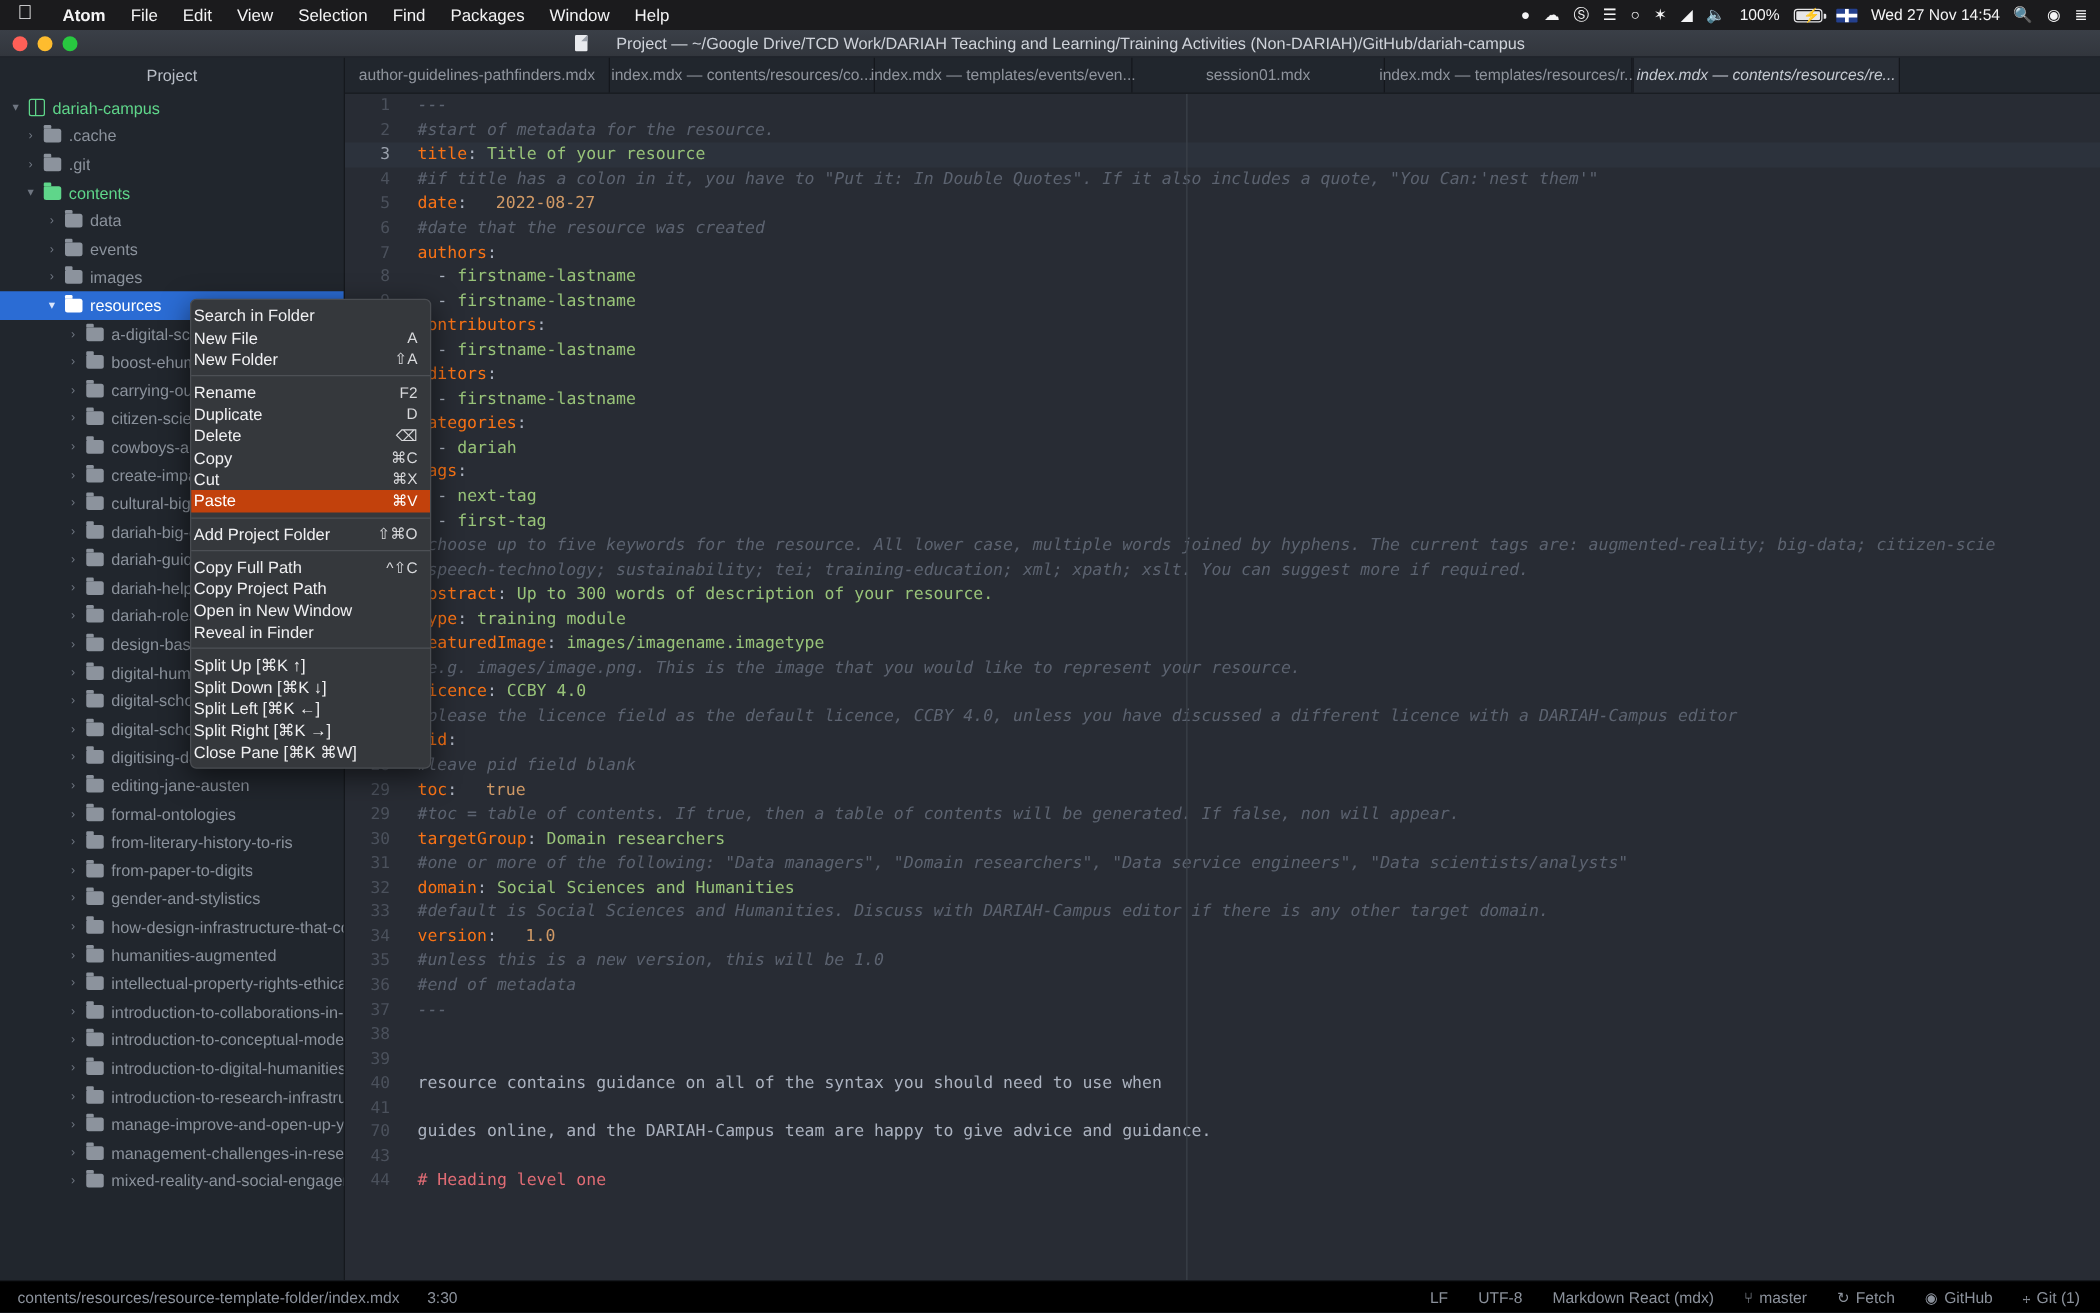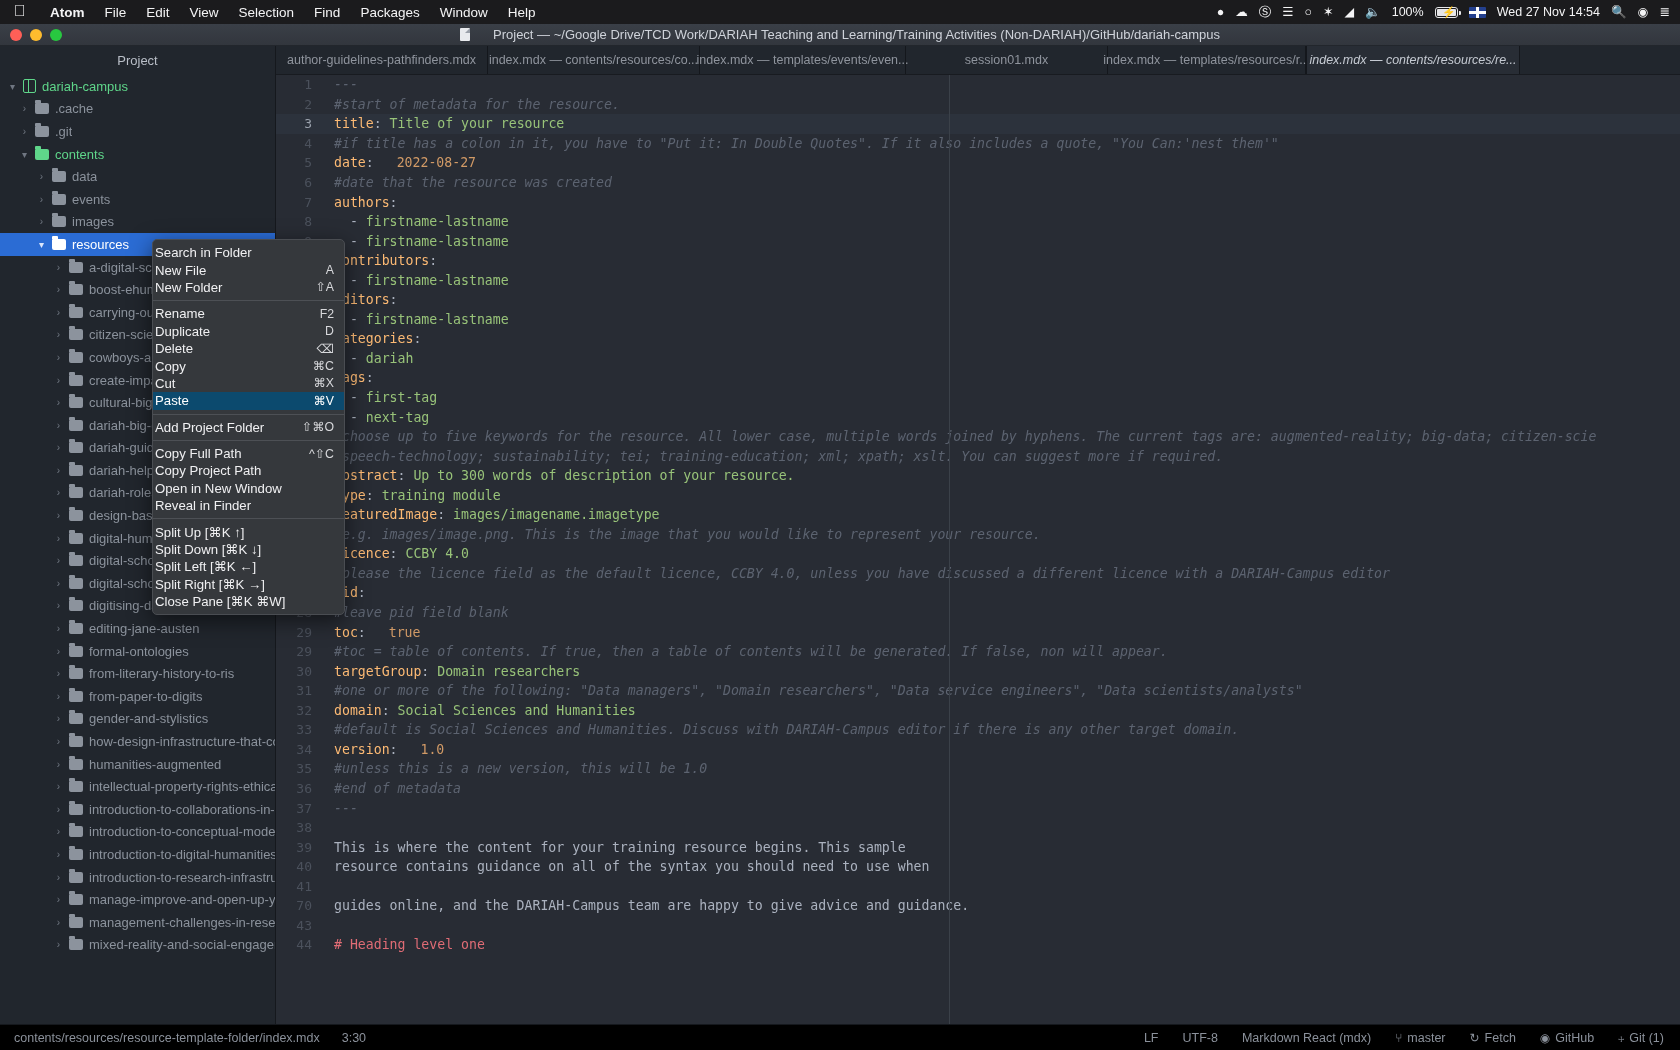--- a/index.html
+++ b/index.html
@@ -168,40 +168,40 @@
     white-space: pre;
   }
   .cline.cur { background: #2c323c; }
   .gutter {
     width: 48px; flex: 0 0 48px; text-align: right; padding-right: 12px;
     color: #4b515c; font-family: "DejaVu Sans Mono", monospace; font-size: 13px;
   }
   .cline.cur .gutter { color: #9aa1ac; }
   .code { padding-left: 10px; }
   .cm { color: #5c6370; font-style: italic; }
-  .key { color: #fdba74; }
+  .key { color: #f97316; }
   .str { color: #98c379; }
   .num { color: #d19a66; margin-left: 15px; }
   .pln { color: #abb2bf; }
   .hdg { color: #e06c75; }
 
   
   #ctxmenu {
     position: absolute; left: 152px; top: 239px; width: 193px;
     background: #35383c;
     border: 1px solid #4a4d52; border-radius: 5px;
     box-shadow: 0 6px 22px rgba(0,0,0,.55);
     padding: 4px 0; font-size: 13.2px; color: #f0f0f2;
     z-index: 80;
   }
   .ci {
     height: 17.4px; display: flex; align-items: center;
     padding: 0 10px 0 2px; white-space: nowrap;
   }
-  .ci.hl { background: #0c4a6e; color: #fff; }
+  .ci.hl { background: #c2410c; color: #fff; }
   .ci .lbl { flex: 1 1 auto; }
   .ci .acc { color: #d8d9dc; font-size: 12.3px; margin-left: 14px; }
   .ci.hl .acc { color: #fff; }
   .csep { height: 1px; background: #4d5055; margin: 4px 0; }
 
   
   #statusbar {
     position: absolute; left: 0; bottom: 0; width: 1680px; height: 26px;
     background: #000000; border-top: 1px solid #15181d;
     display: flex; align-items: center;
@@ -486,22 +486,22 @@
       <div class="cline"><span class="gutter">7</span><span class="code"><span class="key">authors</span><span class="pln">:</span></span></div>
       <div class="cline"><span class="gutter">8</span><span class="code"><span class="pln">  - </span><span class="str">firstname-lastname</span></span></div>
       <div class="cline"><span class="gutter">9</span><span class="code"><span class="pln">  - </span><span class="str">firstname-lastname</span></span></div>
       <div class="cline"><span class="gutter">10</span><span class="code"><span class="key">contributors</span><span class="pln">:</span></span></div>
       <div class="cline"><span class="gutter">11</span><span class="code"><span class="pln">  - </span><span class="str">firstname-lastname</span></span></div>
       <div class="cline"><span class="gutter">12</span><span class="code"><span class="key">editors</span><span class="pln">:</span></span></div>
       <div class="cline"><span class="gutter">13</span><span class="code"><span class="pln">  - </span><span class="str">firstname-lastname</span></span></div>
       <div class="cline"><span class="gutter">14</span><span class="code"><span class="key">categories</span><span class="pln">:</span></span></div>
       <div class="cline"><span class="gutter">15</span><span class="code"><span class="pln">  - </span><span class="str">dariah</span></span></div>
       <div class="cline"><span class="gutter">16</span><span class="code"><span class="key">tags</span><span class="pln">:</span></span></div>
+      <div class="cline"><span class="gutter">18</span><span class="code"><span class="pln">  - </span><span class="str">next-tag</span></span></div>
       <div class="cline"><span class="gutter">17</span><span class="code"><span class="pln">  - </span><span class="str">first-tag</span></span></div>
-      <div class="cline"><span class="gutter">18</span><span class="code"><span class="pln">  - </span><span class="str">next-tag</span></span></div>
       <div class="cline"><span class="gutter">19</span><span class="code"><span class="cm">#choose up to five keywords for the resource. All lower case, multiple words joined by hyphens. The current tags are: augmented-reality; big-data; citizen-scie</span></span></div>
       <div class="cline"><span class="gutter">20</span><span class="code"><span class="cm">#speech-technology; sustainability; tei; training-education; xml; xpath; xslt. You can suggest more if required.</span></span></div>
       <div class="cline"><span class="gutter">21</span><span class="code"><span class="key">abstract</span><span class="pln">: </span><span class="str">Up to 300 words of description of your resource.</span></span></div>
       <div class="cline"><span class="gutter">22</span><span class="code"><span class="key">type</span><span class="pln">: </span><span class="str">training module</span></span></div>
       <div class="cline"><span class="gutter">23</span><span class="code"><span class="key">featuredImage</span><span class="pln">: </span><span class="str">images/imagename.imagetype</span></span></div>
       <div class="cline"><span class="gutter">24</span><span class="code"><span class="cm">#e.g. images/image.png. This is the image that you would like to represent your resource.</span></span></div>
       <div class="cline"><span class="gutter">25</span><span class="code"><span class="key">licence</span><span class="pln">: </span><span class="str">CCBY 4.0</span></span></div>
       <div class="cline"><span class="gutter">26</span><span class="code"><span class="cm">#please the licence field as the default licence, CCBY 4.0, unless you have discussed a different licence with a DARIAH-Campus editor</span></span></div>
       <div class="cline"><span class="gutter">27</span><span class="code"><span class="key">pid</span><span class="pln">:</span></span></div>
       <div class="cline"><span class="gutter">28</span><span class="code"><span class="cm">#leave pid field blank</span></span></div>
@@ -509,21 +509,21 @@
       <div class="cline"><span class="gutter">29</span><span class="code"><span class="cm">#toc = table of contents. If true, then a table of contents will be generated. If false, non will appear.</span></span></div>
       <div class="cline"><span class="gutter">30</span><span class="code"><span class="key">targetGroup</span><span class="pln">: </span><span class="str">Domain researchers</span></span></div>
       <div class="cline"><span class="gutter">31</span><span class="code"><span class="cm">#one or more of the following: "Data managers", "Domain researchers", "Data service engineers", "Data scientists/analysts"</span></span></div>
       <div class="cline"><span class="gutter">32</span><span class="code"><span class="key">domain</span><span class="pln">: </span><span class="str">Social Sciences and Humanities</span></span></div>
       <div class="cline"><span class="gutter">33</span><span class="code"><span class="cm">#default is Social Sciences and Humanities. Discuss with DARIAH-Campus editor if there is any other target domain.</span></span></div>
       <div class="cline"><span class="gutter">34</span><span class="code"><span class="key">version</span><span class="pln">: </span><span class="num">1.0</span></span></div>
       <div class="cline"><span class="gutter">35</span><span class="code"><span class="cm">#unless this is a new version, this will be 1.0</span></span></div>
       <div class="cline"><span class="gutter">36</span><span class="code"><span class="cm">#end of metadata</span></span></div>
       <div class="cline"><span class="gutter">37</span><span class="code"><span class="cm">---</span></span></div>
       <div class="cline"><span class="gutter">38</span><span class="code"><span class="pln"></span></span></div>
-      <div class="cline"><span class="gutter">39</span><span class="code"><span class="pln">This is where the content for your training resource begins. This sample</span></span></div>
+      <div class="cline"><span class="gutter">39</span></div>
       <div class="cline"><span class="gutter">40</span><span class="code"><span class="pln">resource contains guidance on all of the syntax you should need to use when</span></span></div>
       <div class="cline"><span class="gutter">41</span></div>
       <div class="cline"><span class="gutter">70</span><span class="code"><span class="pln">guides online, and the DARIAH-Campus team are happy to give advice and guidance.</span></span></div>
       <div class="cline"><span class="gutter">43</span><span class="code"><span class="pln"></span></span></div>
       <div class="cline"><span class="gutter">44</span><span class="code"><span class="hdg"># Heading level one</span></span></div>
     </div>
 </div>
 
 <div id="ctxmenu">
     <div class="ci">

